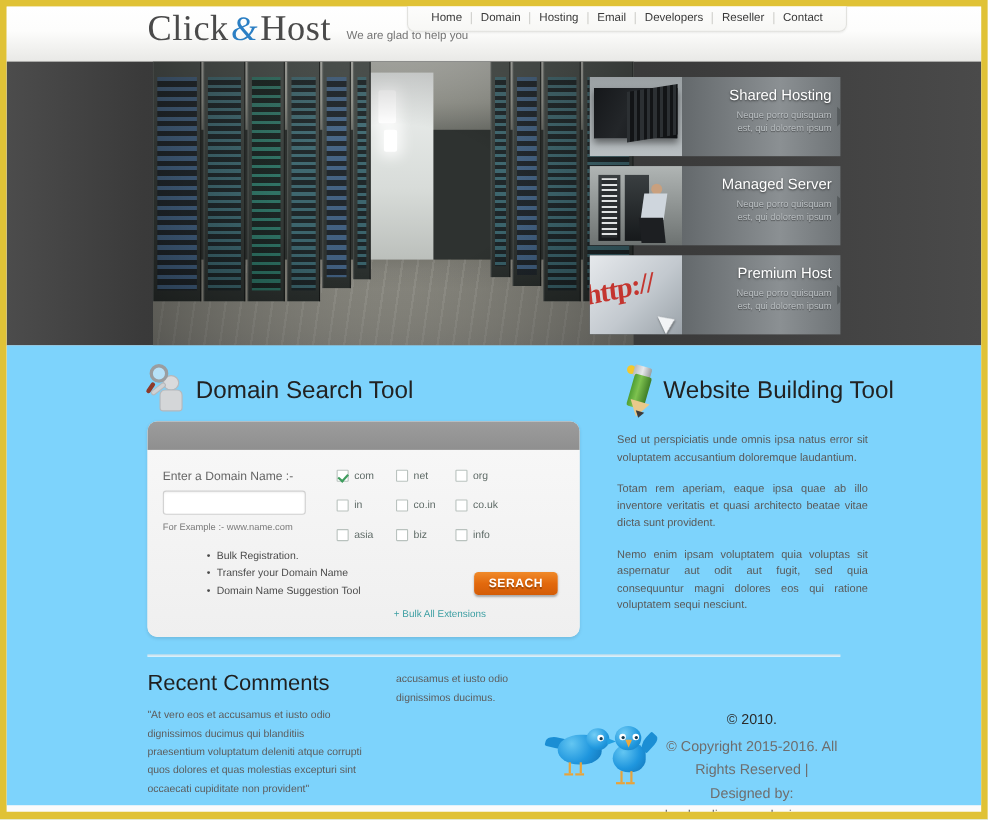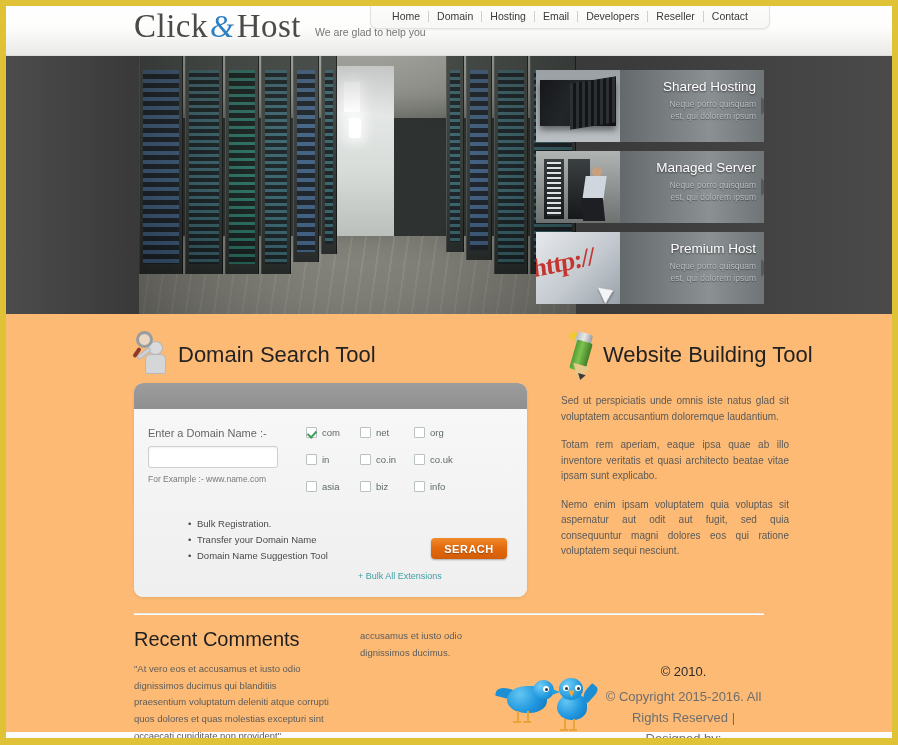--- a/index.html
+++ b/index.html
@@ -234,21 +234,21 @@
     width: 0; height: 0;
     border-top: 9px solid transparent;
     border-bottom: 9px solid transparent;
     border-left: 10px solid #555a5c;
     margin-right: 13px;
   }
 
   
   #main {
     position: relative;
-    background: #fdba74;
+    background: #7dd3fc;
     height: 418px;
   }
   .tool-head {
     display: flex; align-items: center;
     height: 56px;
   }
   .tool-head h2 {
     font-weight: normal;
     font-size: 22px;
     color: #222;
@@ -294,21 +294,21 @@
     border: 1px solid #cfcfcf;
     border-radius: 3px;
     background: #fff;
     box-shadow: inset 0 1px 2px rgba(0,0,0,0.06);
     font-size: 11px;
     padding: 0 6px;
     color: #333;
     outline: none;
   }
   .field-hint { font-size: 8.5px; color: #7a7a7a; margin-top: 6px; }
-  #links { margin-top: 34px; }
+  #links { margin-top: 16px; }
   #links li {
     list-style: none;
     font-size: 9.5px;
     color: #4a4a4a;
     margin-bottom: 5px;
     position: relative;
     padding-left: 9px;
     white-space: nowrap;
   }
   #links li::before {
@@ -600,22 +600,22 @@
           <div class="icon-pencil">
             <div class="p-spark"></div>
               <div class="p-cap"></div>
             <div class="p-body"></div>
               <div class="p-tip"></div>
               <div class="p-lead"></div>
           </div>
           <h2>Website Building Tool</h2>
         </div>
         <div style="padding-top:10px;">
-          <p>Sed ut perspiciatis unde omnis iste natus glad sit voluptatem accusantium doloremque laudantium.</p>
-          <p>Totam rem aperiam, eaque ipsa quae ab illo inventore veritatis et quasi architecto beatae vitae ipsam sunt explicabo.</p>
+          <p>Sed ut perspiciatis unde omnis ipsa natus error sit voluptatem accusantium doloremque laudantium.</p>
+          <p>Totam rem aperiam, eaque ipsa quae ab illo inventore veritatis et quasi architecto beatae vitae dicta sunt provident.</p>
           <p>Nemo enim ipsam voluptatem quia voluptas sit aspernatur aut odit aut fugit, sed quia consequuntur magni dolores eos qui ratione voluptatem sequi nesciunt.</p>
         </div>
       </div>
     </div>
 
     <div style="padding:16px 128px 0 128px;">
       <div id="divider"></div>
     </div>
 
     <div style="display:flex; padding:14px 128px 0 128px;">

